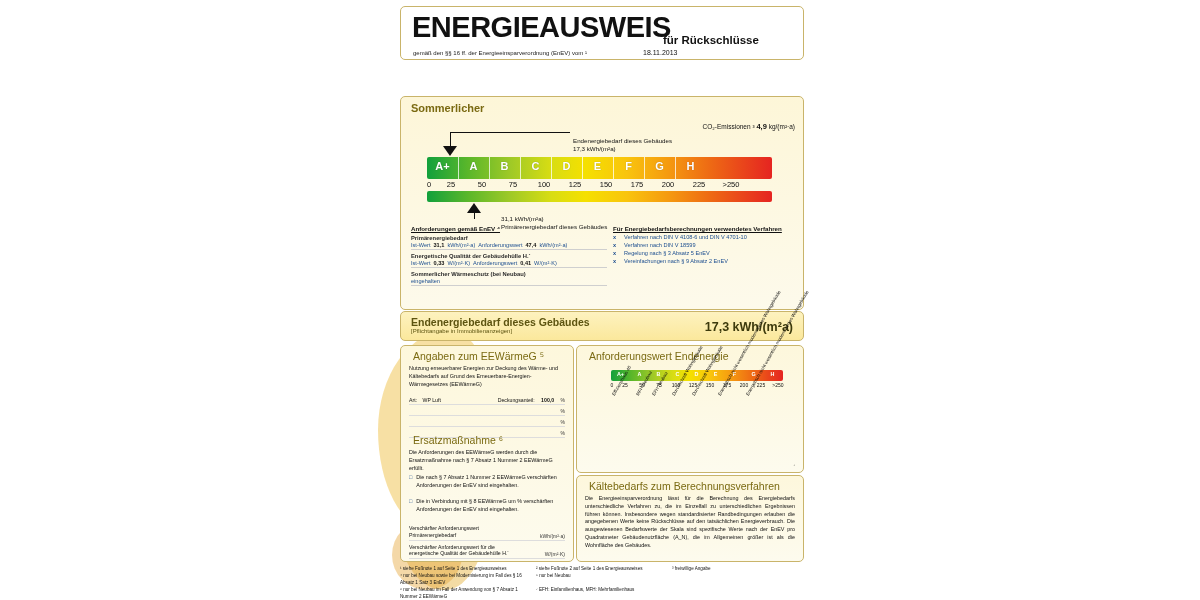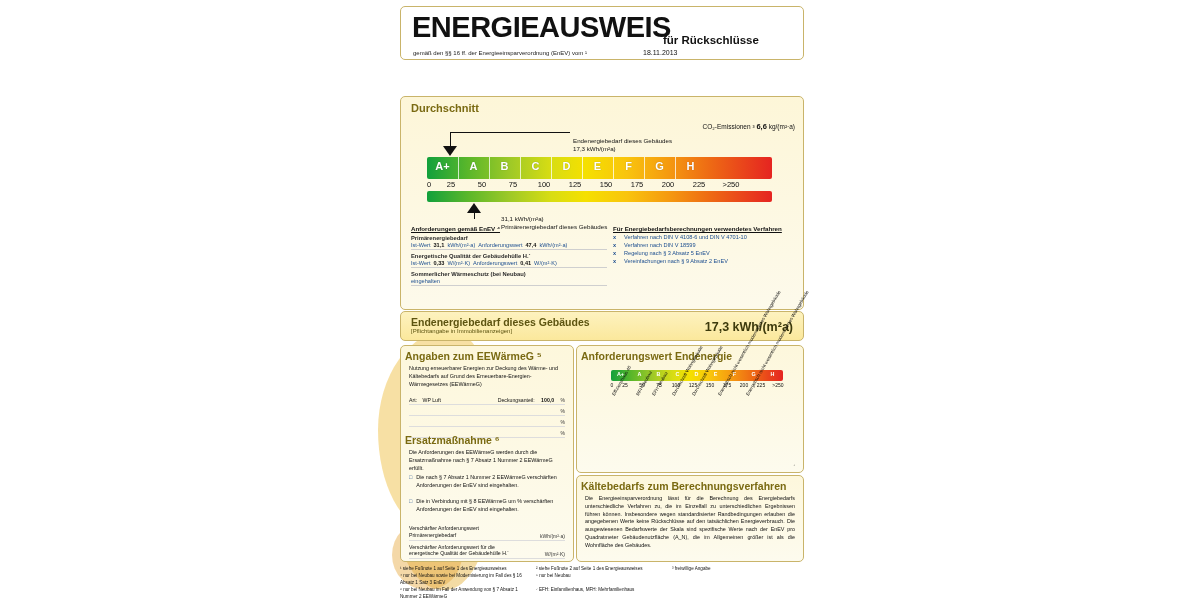--- a/index.html
+++ b/index.html
@@ -73,21 +73,21 @@
   
   .endbar{position:absolute;left:0;top:311px;width:402px;height:28px;border:1px solid #c9b46a;border-radius:5px;
           background:linear-gradient(#fdf2bf,#fbe89c);}
   .endbar .t1{position:absolute;left:10px;top:4px;font-size:10.5px;font-weight:bold;color:#5d5410;}
   .endbar .t2{position:absolute;left:10px;top:16px;font-size:6px;color:#5d5410;}
   .endbar .v{position:absolute;right:10px;top:8px;font-size:12.5px;font-weight:bold;color:#3d3a0c;}
 
   
   .lb{position:absolute;left:0;top:345px;width:172px;height:215px;border:1px solid #c9b46a;border-radius:5px;
       background:linear-gradient(#fdf7dc,#fdfbee);}
-  .lb-title{position:absolute;left:4px;top:4px;font-size:10.5px;font-weight:bold;color:#7a6a12;text-align:center;}
+  .lb-title{position:absolute;left:12px;top:4px;font-size:10.5px;font-weight:normal;color:#7a6a12;text-align:center;}
   .lb-text{position:absolute;left:8px;width:156px;font-size:5.4px;color:#111;line-height:1.45;}
 
   .rb{position:absolute;left:176px;top:345px;width:226px;height:126px;border:1px solid #c9b46a;border-radius:5px;
       background:linear-gradient(#fdf7dc,#fdfbee);}
   .rb2{position:absolute;left:176px;top:475px;width:226px;height:85px;border:1px solid #c9b46a;border-radius:5px;
       background:linear-gradient(#fdf7dc,#fdfbee);}
 
   .mini-scale{position:absolute;left:34px;top:24px;width:172px;height:11px;border-radius:2px;
       background:linear-gradient(90deg,#12a03c 0%,#5bb72a 12%,#9ec927 24%,#d8dd13 36%,#f5e000 46%,#f9c40d 58%,#f59a10 70%,#ee6a14 82%,#e52421 100%);}
   .mini-scale .ml{position:absolute;top:1px;font-size:5.4px;font-weight:bold;color:#fff;text-align:center;}
@@ -116,25 +116,25 @@
 
   <div class="hdr">
     <div class="hdr-title">ENERGIEAUSWEIS</div>
     <div class="hdr-sub">für Rückschlüsse</div>
     <div class="hdr-legal">gemäß den §§ 16 ff. der Energieeinsparverordnung (EnEV) vom ¹</div>
     <div class="hdr-date">18.11.2013</div>
   </div>
 
 
   <div class="panel">
-    <div class="panel-title">Durchschnitt</div>
+    <div class="panel-title">Sommerlicher</div>
 
     <div class="co2">
       <span>CO₂-Emissionen ³</span>
-      <span class="val">6,6</span>
+      <span class="val">4,9</span>
       <span>kg/(m²·a)</span>
     </div>
 
     <div class="callout-top">
       <div>Endenergiebedarf dieses Gebäudes</div>
       <div>17,3 kWh/(m²a)</div>
     </div>
 
     <div class="scalewrap">
       <div class="scale">

